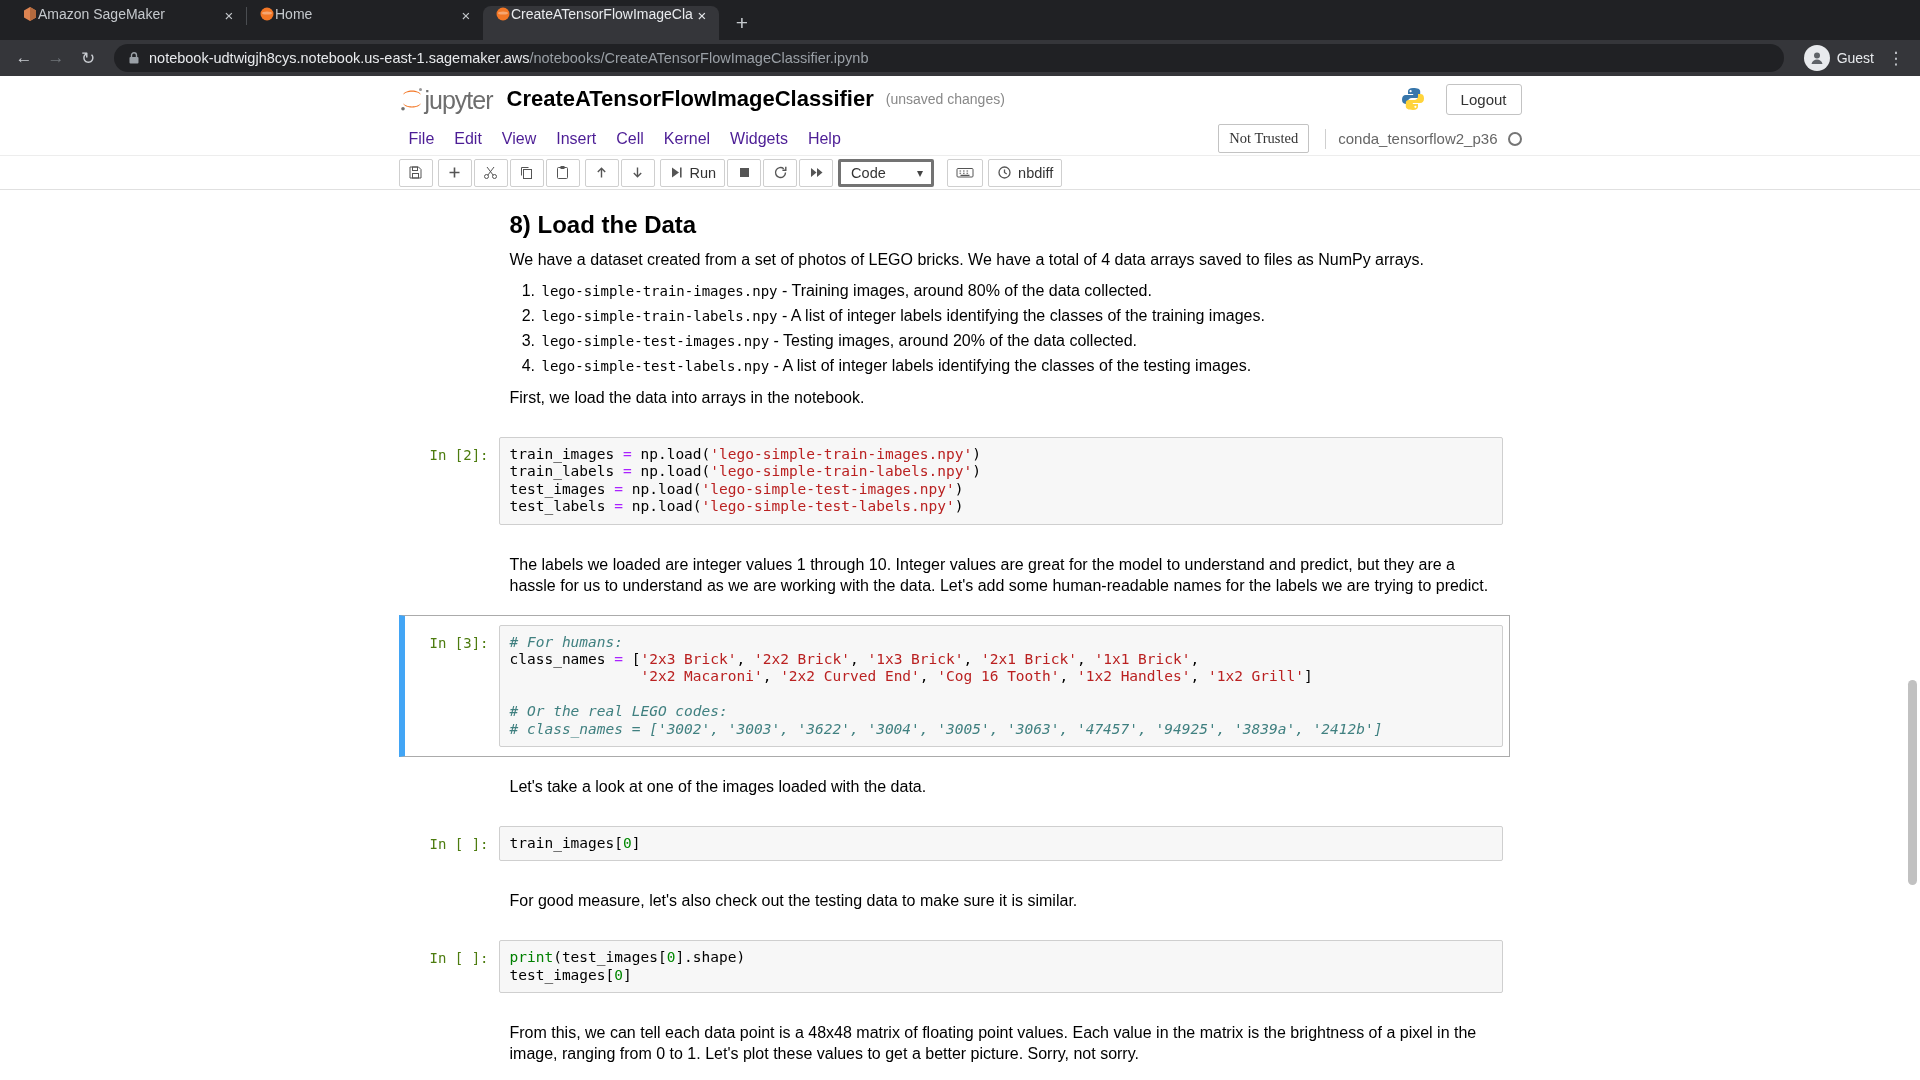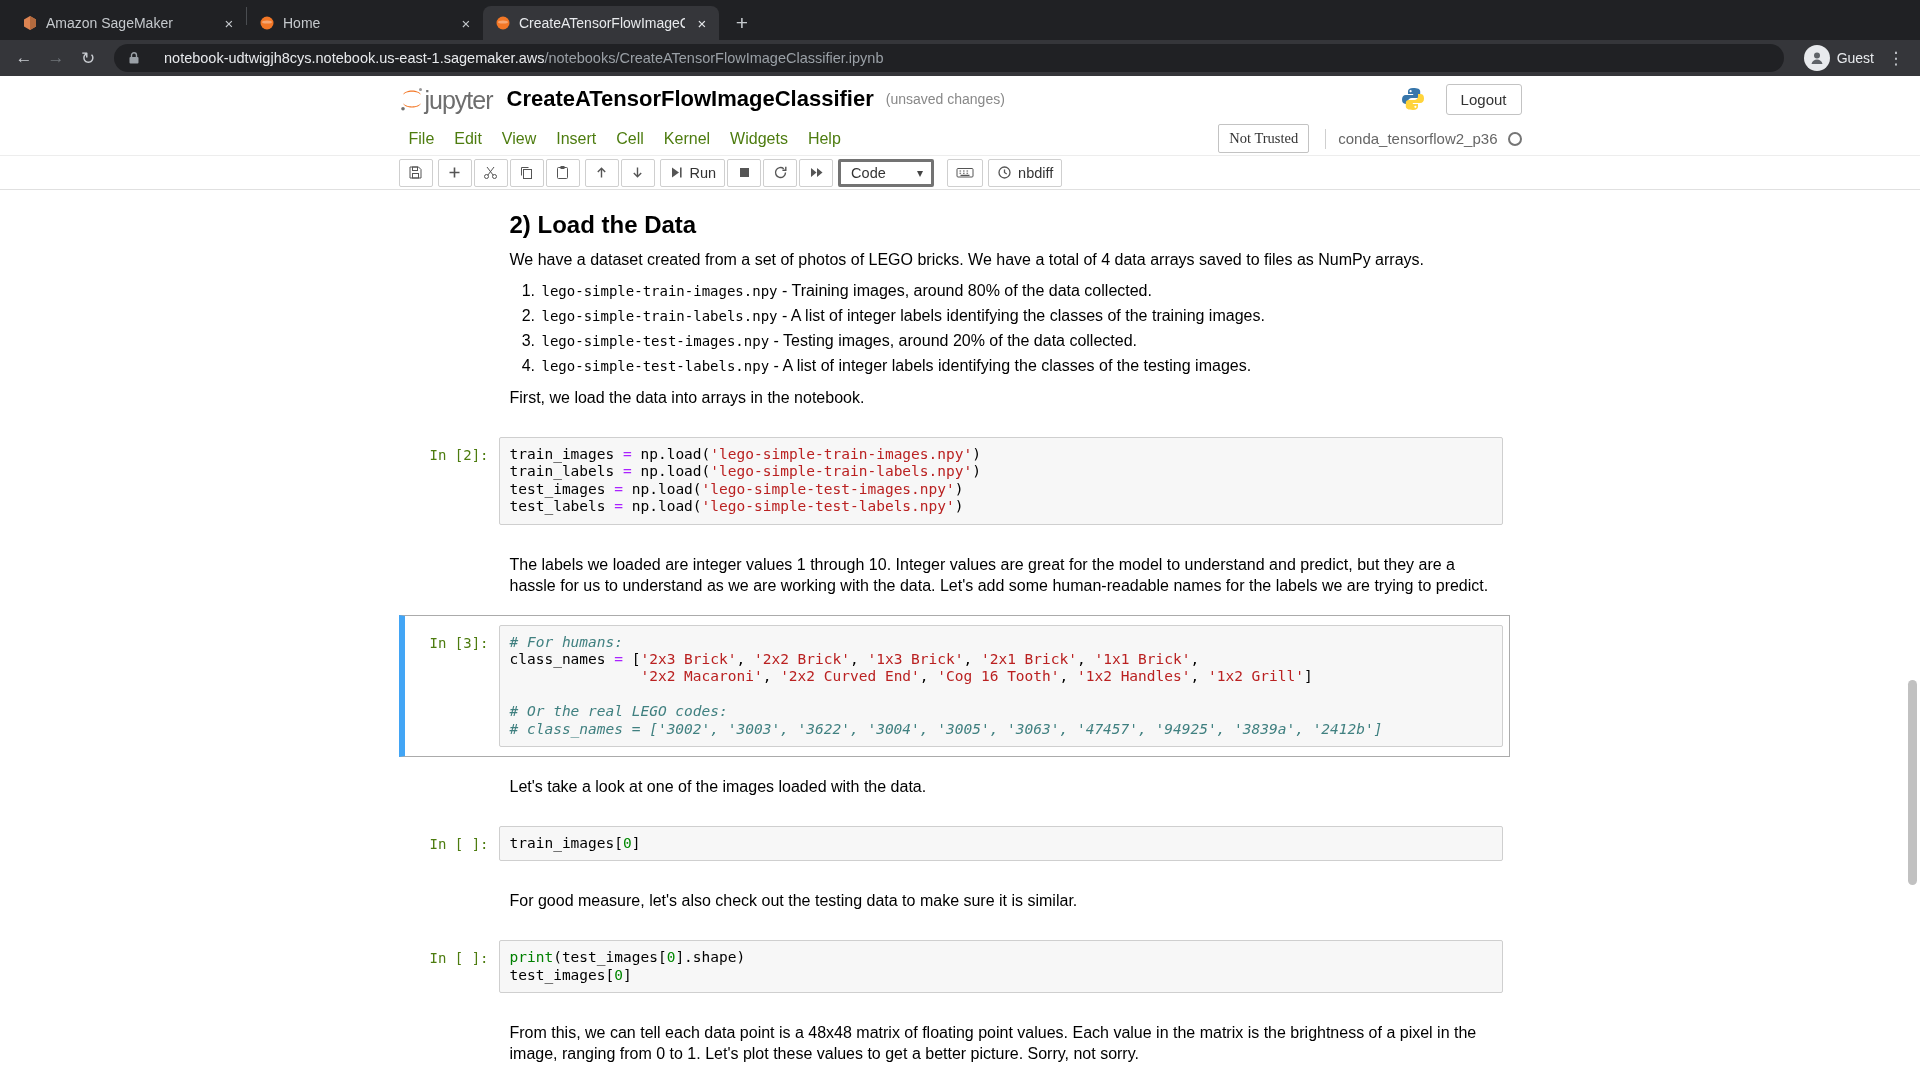--- a/index.html
+++ b/index.html
@@ -2,57 +2,57 @@
 <html><head>
 <meta charset="utf-8">
 <style>
   *{box-sizing:border-box;margin:0;padding:0}
   html,body{width:1920px;height:1080px;overflow:hidden;background:#fff;
     font-family:"Liberation Sans",sans-serif;cursor:default}
   .screen{position:relative;width:1920px;height:1080px}
 
   
   .tabstrip{height:40px;background:#202124;display:flex;align-items:flex-end;padding-left:10px}
-  .tab{width:236px;height:34px;display:flex;align-items:center;gap:8px;padding:0 8px 0 12px;
+  .tab{width:236px;height:34px;display:flex;align-items:flex-start;gap:0;padding:0 8px 0 12px;
        color:#c5c9cd;font-size:14px;border-radius:8px 8px 0 0;position:relative}
   .tab.active{background:#35363a;color:#e8eaed}
   .tab .favicon{width:16px;height:16px;flex:none}
   .tab .tab-title{flex:1;white-space:nowrap;overflow:hidden}
   .tab .tab-close{width:18px;height:18px;border-radius:50%;display:flex;align-items:center;
        justify-content:center;font-size:15px;line-height:1;flex:none;cursor:pointer}
   .tab-sep{width:1px;height:18px;background:#4a4d51;align-self:center;margin-bottom:8px}
   .newtab{width:30px;height:30px;margin:0 0 2px 8px;display:flex;align-items:center;justify-content:center;
        color:#c5c9cd;font-size:21px;border-radius:50%;cursor:pointer}
 
   .navbar{height:36px;background:#35363a;display:flex;align-items:center;padding:0 10px;gap:4px}
   .nav-btn{width:28px;height:28px;border-radius:50%;display:flex;align-items:center;justify-content:center;
        color:#c9ccd1;font-size:17px;cursor:pointer;flex:none}
   .nav-btn.dim{color:#70757a}
   .omnibox{flex:1;height:28px;margin:0 8px;background:#202124;border-radius:14px;display:flex;
-       align-items:center;padding:2px 14px;gap:24px;font-size:14.5px;white-space:nowrap;overflow:hidden;cursor:text}
+       align-items:center;padding:2px 14px;gap:9px;font-size:14.5px;white-space:nowrap;overflow:hidden;cursor:text}
   .omnibox .host{color:#e8eaed}
   .omnibox .path{color:#9aa0a6}
   .profile{display:flex;align-items:center;gap:7px;margin:0 4px 0 8px;cursor:pointer}
   .avatar{width:26px;height:26px;border-radius:50%;background:#e8eaed;display:flex;align-items:center;justify-content:center}
   .profile-label{color:#e8eaed;font-size:14px}
 
   
   .row-inner{width:1123px;margin:0 auto;display:flex;align-items:center;height:100%}
   .jp-header{height:46px;background:#fff}
   .jp-logo{display:flex;align-items:flex-end;cursor:pointer}
   .jp-logo-text{font-size:25px;color:#6e6e6e;letter-spacing:-1px;line-height:24px}
   .nb-title{font-size:22px;font-weight:bold;color:#000;margin-left:14px;cursor:text}
   .nb-status{font-size:14px;color:#888;margin-left:12px}
   .spacer{flex:1}
   .logout{margin-left:20px;padding:6px 14px;font-size:15px;color:#333;background:#fff;
        border:1px solid #c3c3c3;border-radius:3px;cursor:pointer;font-family:inherit}
 
   
   .jp-menubar{height:34px;background:#fff;border-bottom:1px solid #ededed}
-  .menu-item{padding:0 10px;font-size:16px;color:#4d7c0f;cursor:pointer}
+  .menu-item{padding:0 10px;font-size:16px;color:#4c1d95;cursor:pointer}
   .not-trusted{padding:5px 10px;font-size:14.5px;color:#333;background:#fff;border:1px solid #c3c3c3;
        border-radius:2px;cursor:pointer;font-family:Liberation Serif, serif}
   .kernel-divider{width:1px;height:20px;background:#cfcfcf;margin:0 12px 0 16px}
   .kernel-name{font-size:15px;color:#666}
   .kernel-ind{width:14px;height:14px;border:2px solid #757575;border-radius:50%;margin-left:10px;flex:none}
 
   
   .jp-toolbar{height:34px;background:#fff;border-bottom:1px solid #e0e0e0}
   .tb-group{display:flex;gap:2px;margin-right:5px}
   .tb-btn{height:28px;min-width:34px;padding:0 8px;background:#fff;border:1px solid #cfcfcf;border-radius:2px;
@@ -295,21 +295,21 @@
         </button>
       </div>
     </div>
   </div>
 
   <div class="notebook">
     <div class="nb-container">
         <div class="cell text-cell">
           <div class="prompt"></div>
           <div class="inner">
-            <h2>2) Load the Data</h2>
+            <h2>8) Load the Data</h2>
             <p>We have a dataset created from a set of photos of LEGO bricks. We have a total of 4 data arrays saved to files as NumPy arrays.</p>
             <ol>
               <li><code>lego-simple-train-images.npy</code> - Training images, around 80% of the data collected.</li>
               <li><code>lego-simple-train-labels.npy</code> - A list of integer labels identifying the classes of the training images.</li>
               <li><code>lego-simple-test-images.npy</code> - Testing images, around 20% of the data collected.</li>
               <li><code>lego-simple-test-labels.npy</code> - A list of integer labels identifying the classes of the testing images.</li>
             </ol>
             <p>First, we load the data into arrays in the notebook.</p>
           </div>
         </div>

